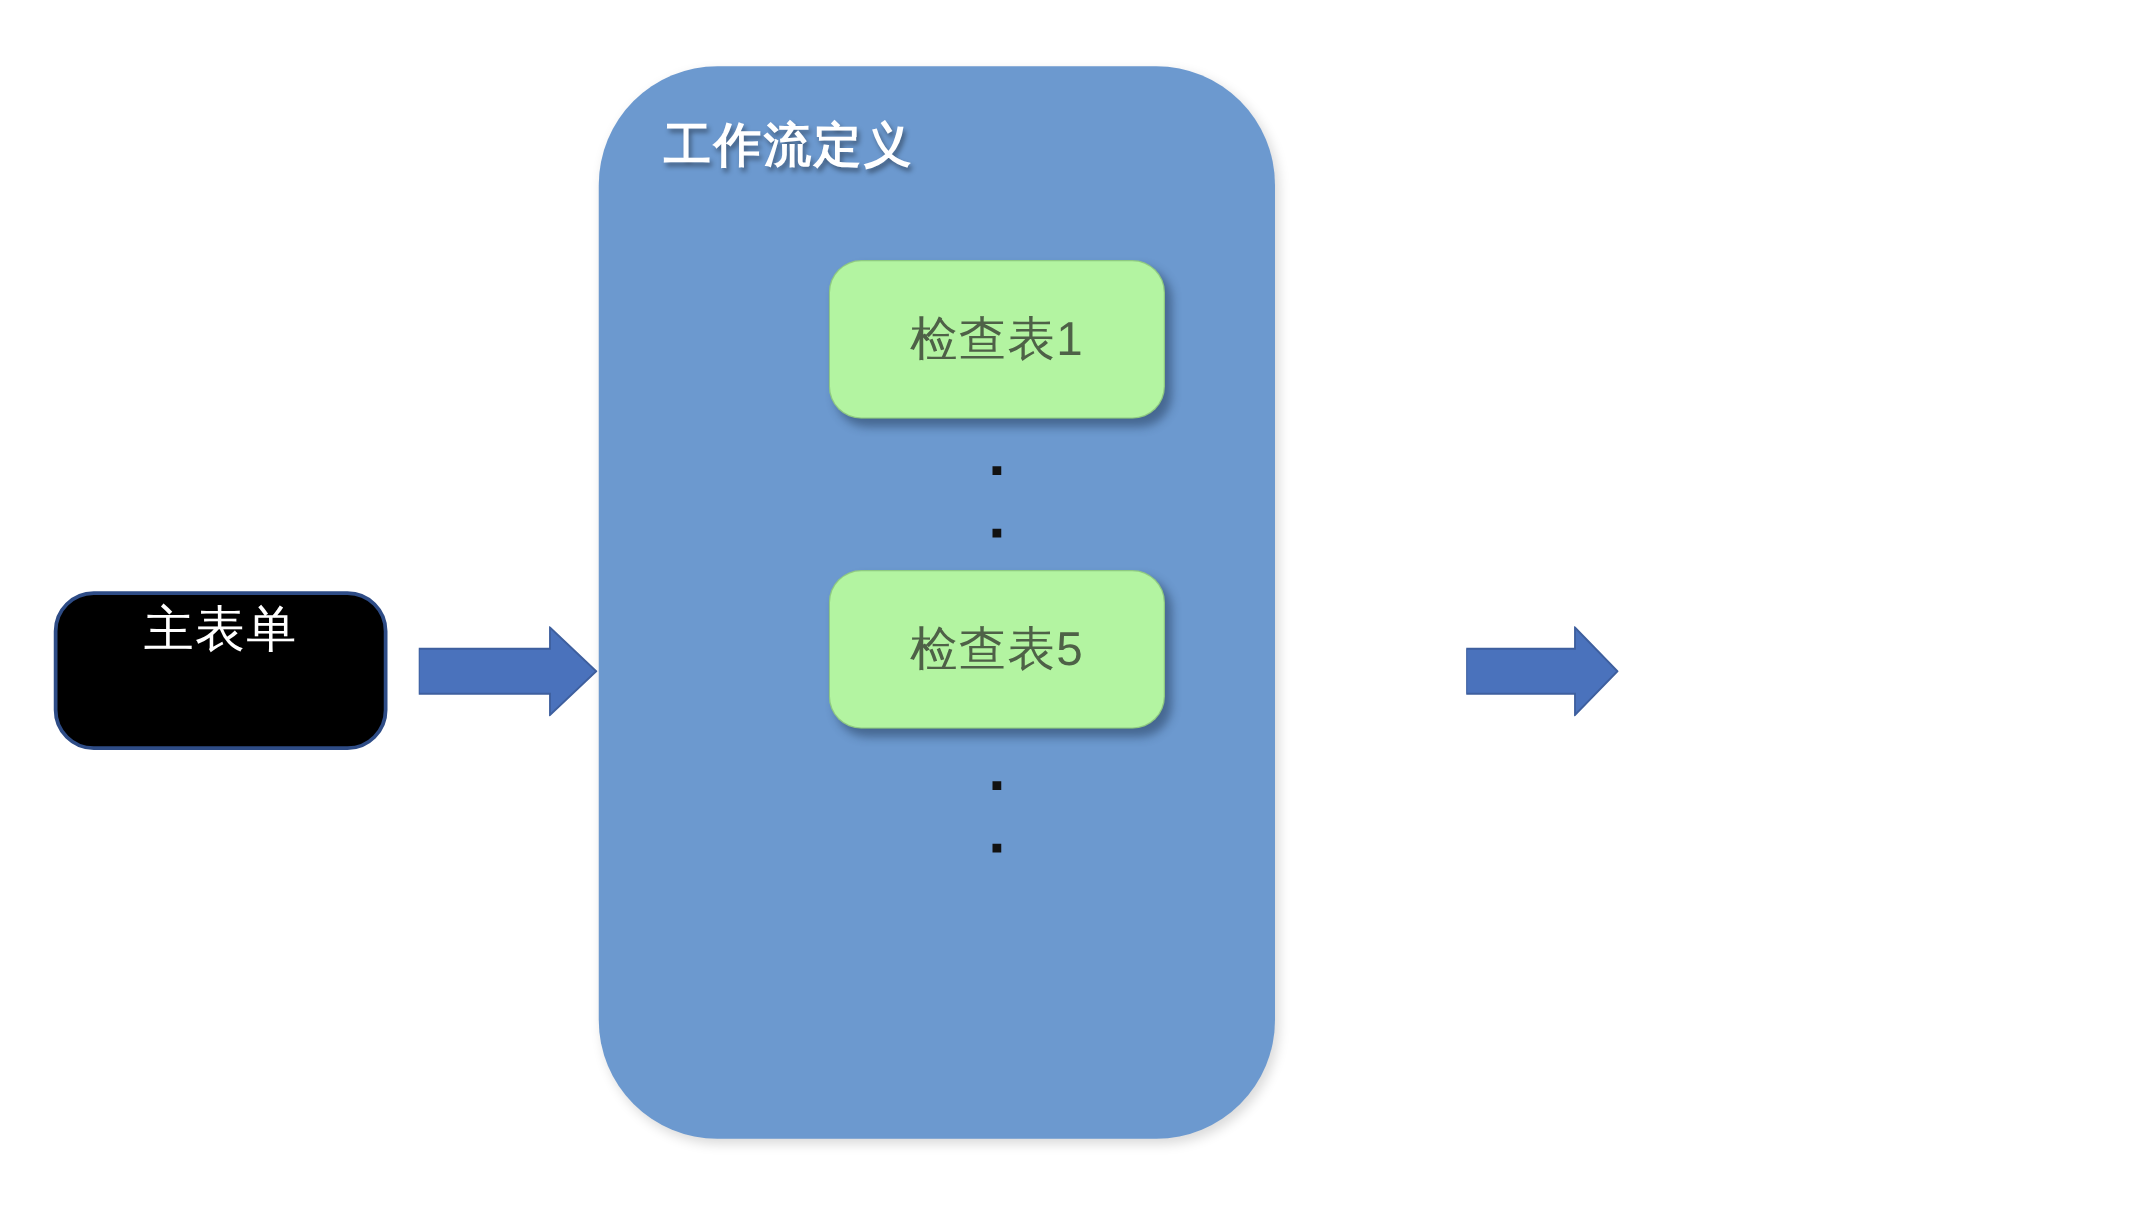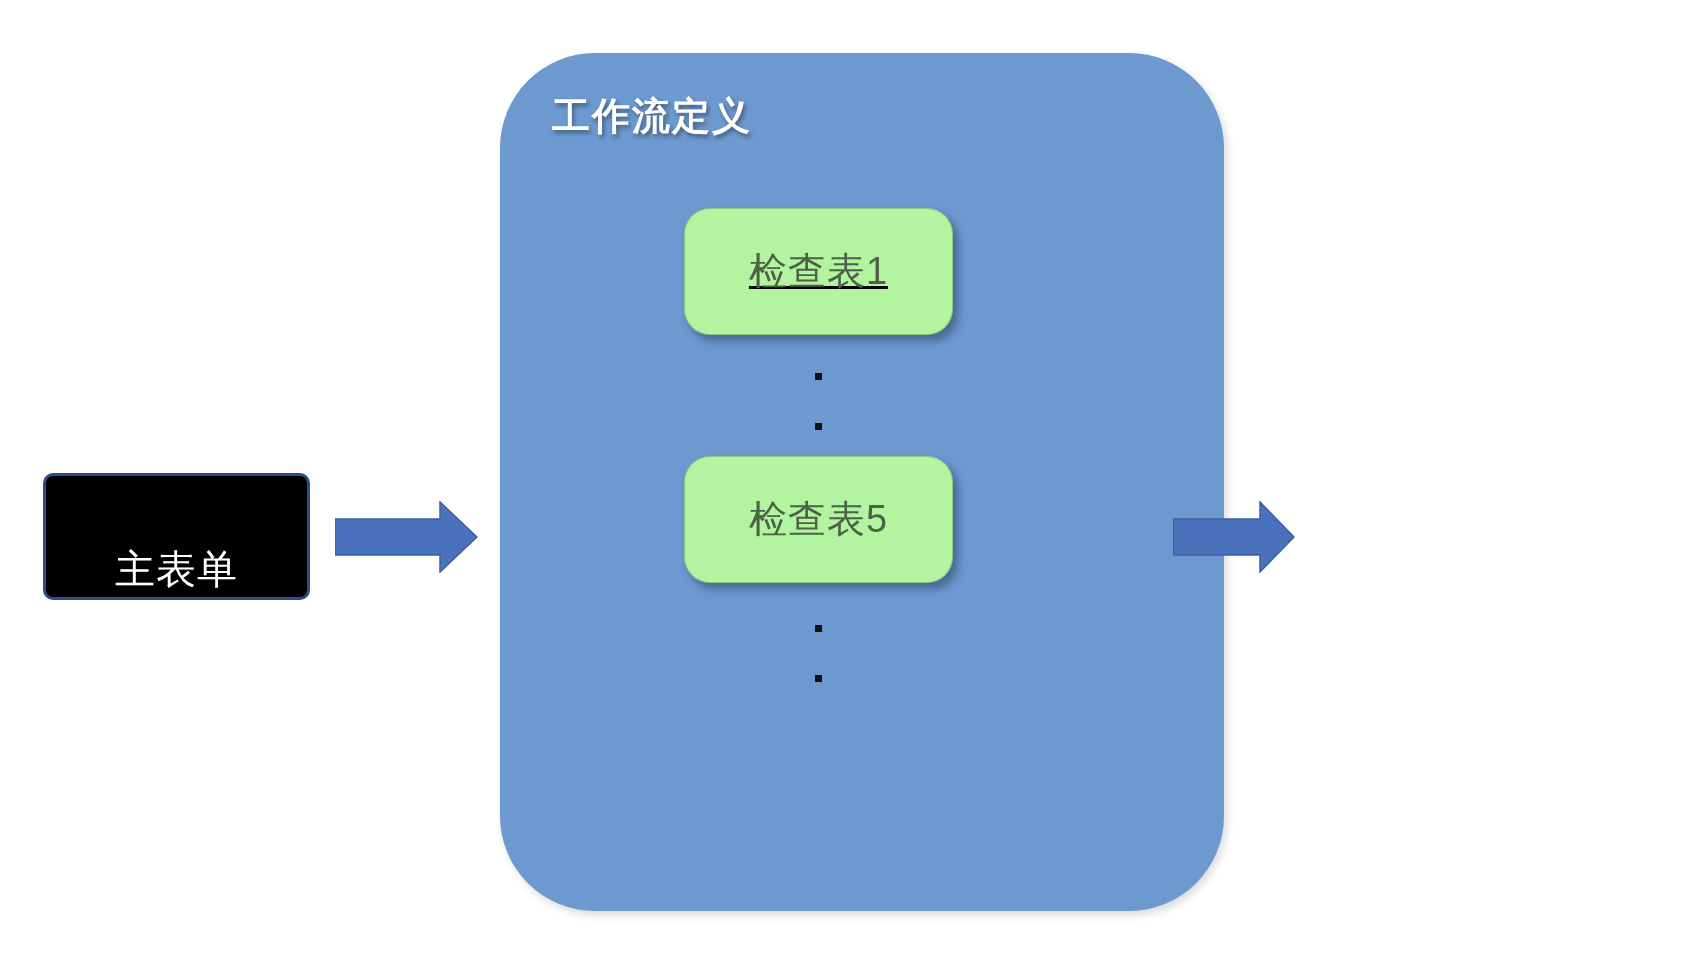--- a/index.html
+++ b/index.html
@@ -16,42 +16,42 @@
     overflow: hidden;
   }
   
   .main-form {
     position: absolute;
     left: 43px; top: 473px;
     width: 267px; height: 127px;
     box-sizing: border-box;
     background: var(--main-form-bg, #000000);
     border: 3px solid var(--main-form-border, #2E4C86);
-    border-radius: 10px;
-    display: flex; align-items: flex-end; justify-content: center;
+    border-radius: 32px;
+    display: flex; align-items: flex-start; justify-content: center;
   }
   .main-form .label {
     color: var(--text-light, #ffffff);
     font-size: 40px;
     letter-spacing: 1px;
   }
   
   .arrow-svg { position: absolute; display: block; }
   .arrow-svg polygon {
     fill: var(--arrow-fill, #4A72BC);
     stroke: var(--arrow-stroke, #3E5F9E);
     stroke-width: 1.5;
   }
   #arrow1 { left: 335px; top: 501px; }
   #arrow2 { left: 1173px; top: 501px; }
   
   .workflow-group {
     position: absolute;
-    left: 500px; top: 53px;
-    width: 724px; height: 858px;
+    left: 479px; top: 53px;
+    width: 541px; height: 858px;
     background: var(--workflow-bg, #6C99CF);
     border-radius: 95px;
     box-shadow: 3px 4px 9px rgba(0,0,0,0.15);
   }
   .workflow-title {
     position: absolute;
     left: 52px; top: 38px;
     color: var(--text-light, #ffffff);
     font-size: 38px;
     font-weight: bold;
@@ -67,21 +67,21 @@
     border: 1px solid rgba(100,150,90,0.45);
     border-radius: 26px;
     box-shadow: 5px 6px 8px rgba(25,45,70,0.45);
     display: flex; align-items: center; justify-content: center;
   }
   .checklist .label {
     color: var(--checklist-text, #4E6147);
     font-size: 38px;
     letter-spacing: 1px;
   }
-  #checklist-1 { top: 155px; text-decoration: underline; }
+  #checklist-1 { top: 155px; }
   #checklist-5 { top: 403px; }
   #checklist-9 { top: 644px; }
   .dot {
     position: absolute;
     left: 315px;
     width: 7px; height: 7px;
     background: #121212;
   }
   
   .custom-module {

